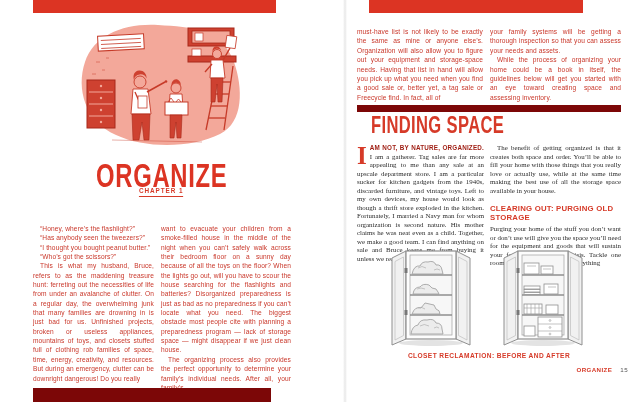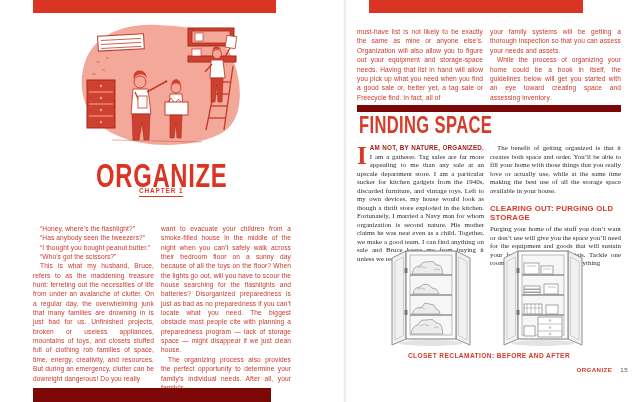--- a/index.html
+++ b/index.html
@@ -44,21 +44,21 @@
   
   .page-right{position:absolute;left:348px;top:0;width:292px;height:402px;}
   .top-bar-right{position:absolute;left:21px;top:0;width:214px;height:13px;background:var(--red-bright);}
   .contcol{position:absolute;top:27px;text-align:justify;color:var(--body-red);
     font-size:6.6px;line-height:9.4px;letter-spacing:.1px;}
   .contcol p{margin:0;}
   .contcol p.ind{text-indent:7px;}
   .ccol1{left:9px;width:126px;}
   .ccol2{left:142px;width:131px;}
   .divider{position:absolute;left:9px;top:105px;width:264px;height:7px;background:var(--maroon);}
-  .stitle-wrap{position:absolute;left:11px;top:112px;height:26px;white-space:nowrap;}
+  .stitle-wrap{position:absolute;left:23px;top:112px;height:26px;white-space:nowrap;}
   .section-title{display:inline-block;font-size:23px;line-height:26px;font-weight:bold;color:var(--red);
     transform:scaleX(.72);transform-origin:0 50%;letter-spacing:.5px;}
   .serifcol{position:absolute;top:144px;font-family:"Liberation Serif",serif;font-size:6.9px;
     line-height:8.5px;color:var(--body-dark);text-align:justify;}
   .serifcol p{margin:0;}
   .serifcol p.ind{text-indent:7px;}
   .scol1{left:9px;width:127px;}
   .scol2{left:142px;width:131px;}
   .dropcap{float:left;color:var(--red);font-size:25px;line-height:21px;font-weight:bold;
     margin:1px 3px 0 0;font-family:"Liberation Serif",serif;}

